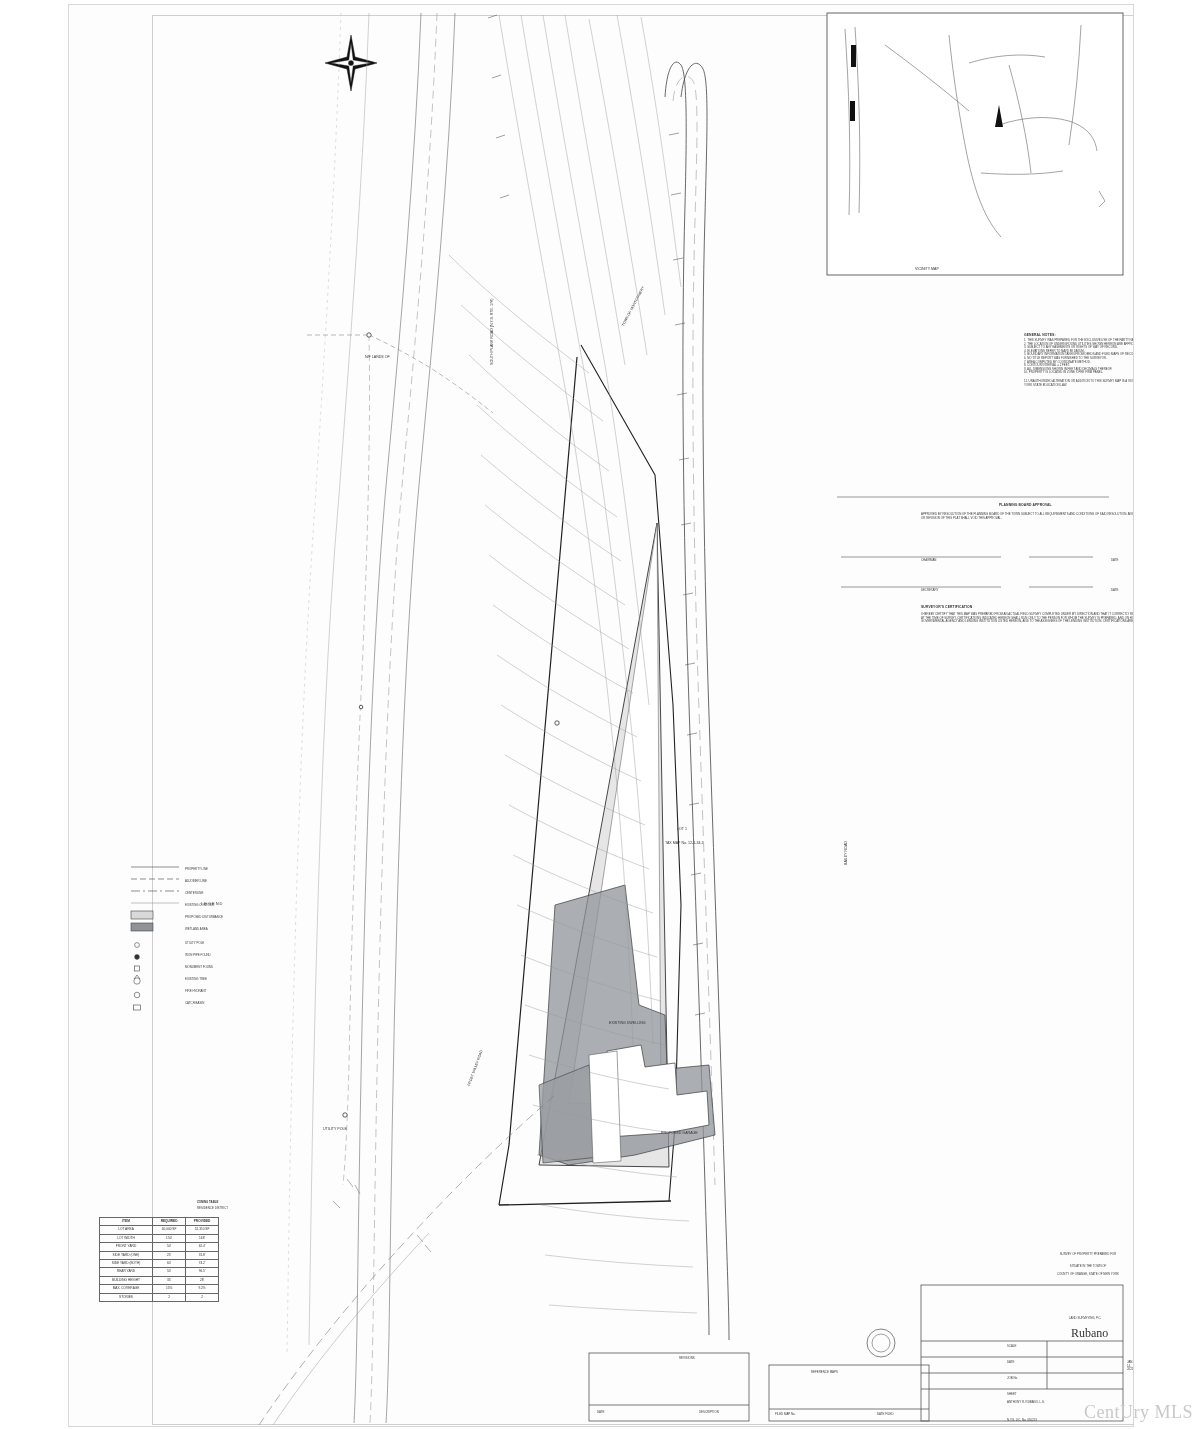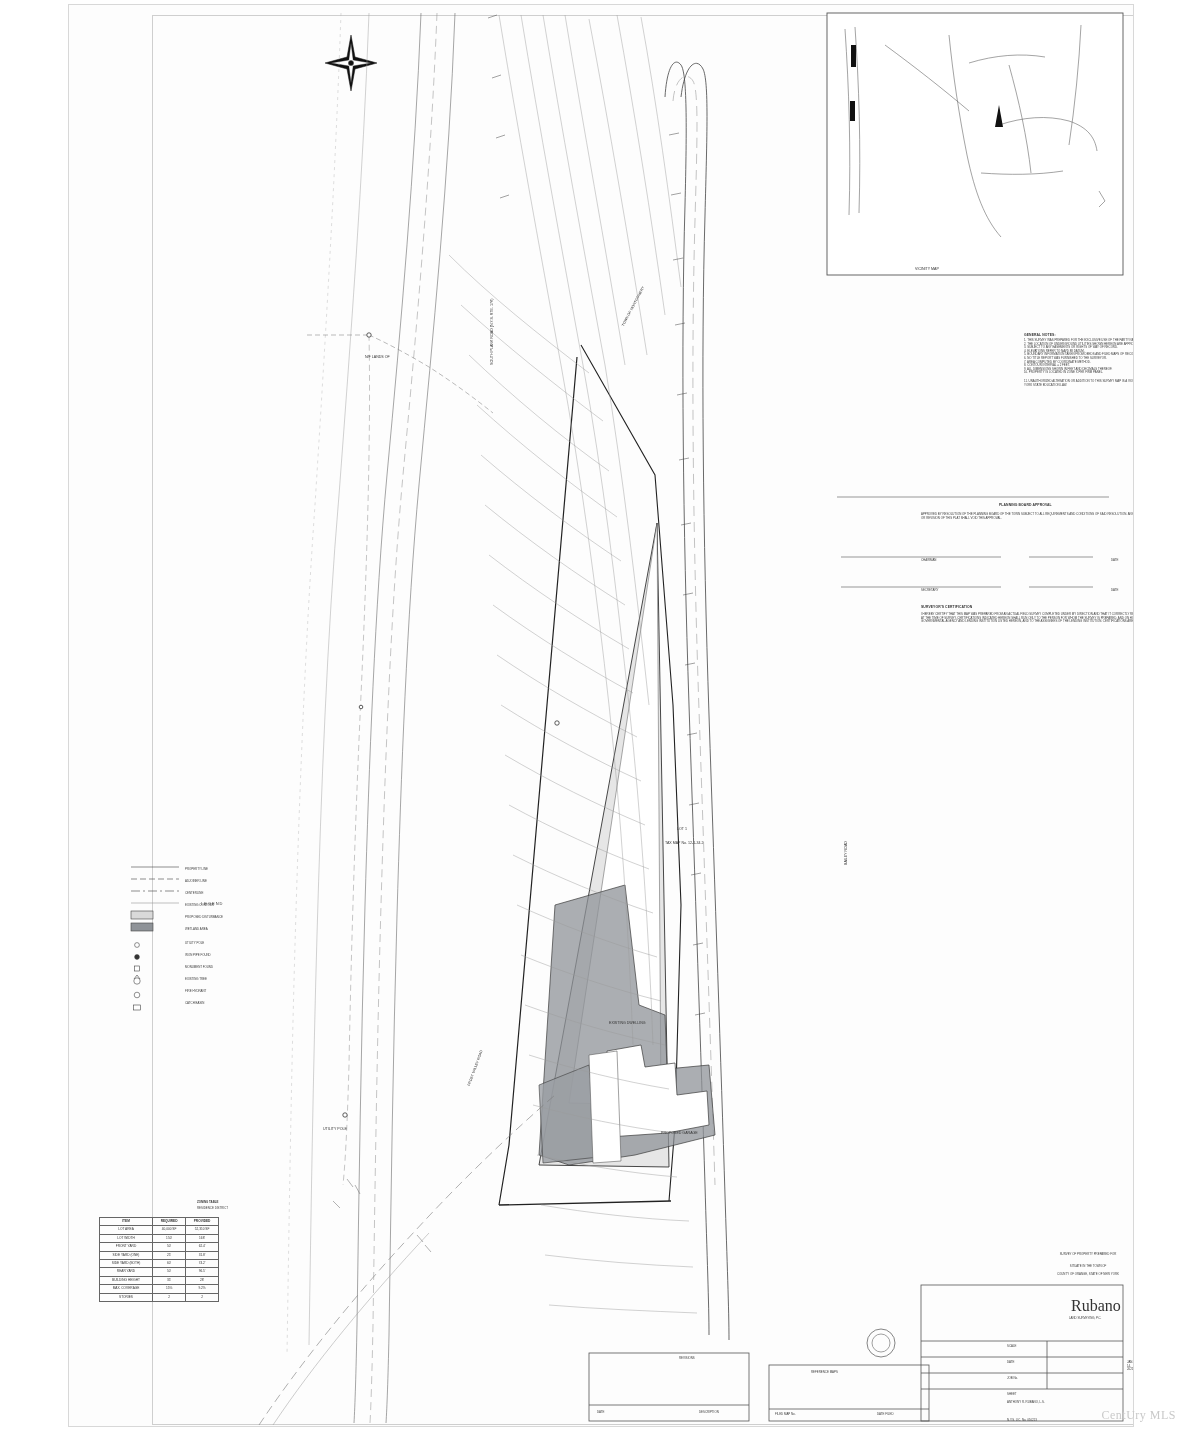--- a/index.html
+++ b/index.html
@@ -7,23 +7,23 @@
        font-family:"Liberation Sans",sans-serif;color:#222;}
   .sheet{position:absolute;left:0;top:0;width:1200px;height:1429px;background:#fff;}
   .page{position:absolute;left:68px;top:4px;width:1064px;height:1421px;background:#fdfdfd;
         border:1px solid #d8d8d8;overflow:hidden;}
   .ml{position:absolute;left:83px;top:10px;width:1036px;height:1408px;border:1px solid #cfcfcf;}
   svg{position:absolute;left:0;top:0;}
   .tinytxt{position:absolute;font-size:3.4px;line-height:4.3px;color:#333;letter-spacing:.1px;}
   .microtxt{position:absolute;font-size:2.9px;line-height:3.6px;color:#3a3a3a;}
   .rottxt{position:absolute;font-size:3.6px;color:#333;transform-origin:0 0;white-space:nowrap;}
   .lbl{position:absolute;font-size:4px;color:#2f2f2f;white-space:nowrap;}
-  .wm{position:absolute;right:24px;bottom:6px;font-size:12px;color:#c9c9c9;
+  .wm{position:absolute;right:7px;bottom:6px;font-size:18px;color:#c9c9c9;
       font-family:"Liberation Serif",serif;letter-spacing:.5px;}
-  .stampname{position:absolute;font-family:"Liberation Serif",serif;font-size:16px;color:#333;}
+  .stampname{position:absolute;font-family:"Liberation Serif",serif;font-size:12px;color:#333;margin-top:29px;}
   table.zt{position:absolute;border-collapse:collapse;font-size:3.2px;color:#333;}
   table.zt td,table.zt th{border:.5px solid #666;padding:1px 1px;text-align:center;line-height:5.4px;}
   .legend-title{position:absolute;font-size:4px;color:#333;letter-spacing:1px;}
 </style>
 </head>
 <body>
 
 <div class="sheet">
   <div class="page">
     <div class="ml"></div>

